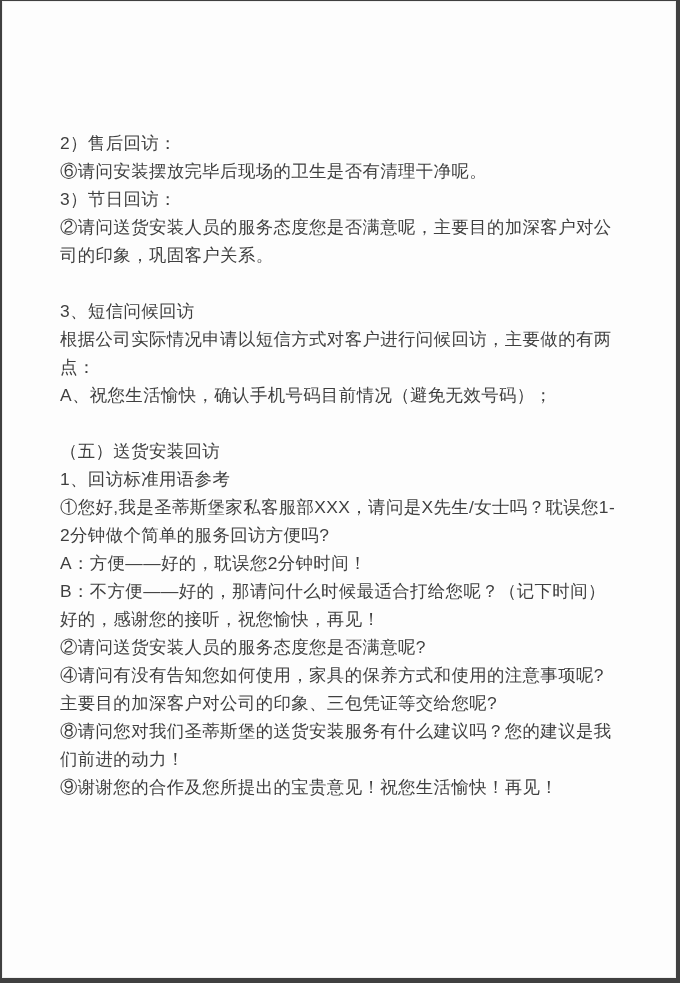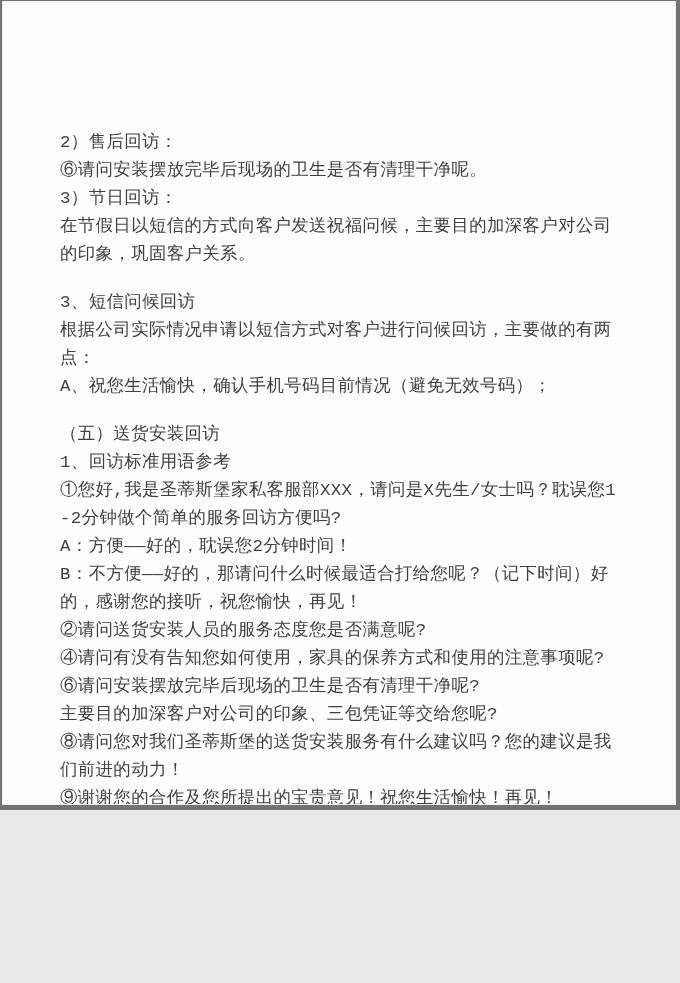--- a/index.html
+++ b/index.html
@@ -4,24 +4,23 @@
 <style>
   html, body {
     margin: 0;
     padding: 0;
     background: #e9e9e9;
     font-family: "Liberation Sans", sans-serif;
   }
   .viewport {
     position: relative;
     width: 680px;
-    height: 810px;
-    background: #737373;
+    height: 983px;
+    background: #404040;
     overflow: hidden;
-    font-family: Liberation Mono, monospace;
   }
   .page {
     position: absolute;
     top: 1px;
     left: 2px;
     right: 4px;
     bottom: 5px;
     background: #fdfdfd;
     border: 1px solid rgba(0,0,0,0.05);
     box-sizing: border-box;
@@ -35,42 +34,41 @@
     letter-spacing: 0.4px;
     text-align: left;
   }
   .content p {
     margin: 0;
     padding: 0;
     word-break: break-all;
     overflow-wrap: break-word;
   }
   .content p.gap {
-    margin-top: 20px;
+    margin-top: 28px;
   }
 </style>
 </head>
 <body>
 
 <div class="viewport">
   <div class="page">
     <div class="content" id="document-content">
         <p>2）售后回访：</p>
         <p>⑥请问安装摆放完毕后现场的卫生是否有清理干净呢。</p>
         <p>3）节日回访：</p>
-        <p>在节假日以短信的方式向客户发送祝福问候，主要目的加深客户对公司的印象，巩固客户关系。</p>
+        <p>②请问送货安装人员的服务态度您是否满意呢，主要目的加深客户对公司的印象，巩固客户关系。</p>
         <p class="gap">3、短信问候回访</p>
         <p>根据公司实际情况申请以短信方式对客户进行问候回访，主要做的有两点：</p>
         <p>A、祝您生活愉快，确认手机号码目前情况（避免无效号码）；</p>
         <p class="gap">（五）送货安装回访</p>
         <p>1、回访标准用语参考</p>
         <p>①您好,我是圣蒂斯堡家私客服部XXX，请问是X先生/女士吗？耽误您1-2分钟做个简单的服务回访方便吗?</p>
         <p>A：方便——好的，耽误您2分钟时间！</p>
         <p>B：不方便——好的，那请问什么时候最适合打给您呢？（记下时间）好的，感谢您的接听，祝您愉快，再见！</p>
         <p>②请问送货安装人员的服务态度您是否满意呢?</p>
         <p>④请问有没有告知您如何使用，家具的保养方式和使用的注意事项呢?</p>
-        <p>⑥请问安装摆放完毕后现场的卫生是否有清理干净呢?</p>
         <p>主要目的加深客户对公司的印象、三包凭证等交给您呢?</p>
         <p>⑧请问您对我们圣蒂斯堡的送货安装服务有什么建议吗？您的建议是我们前进的动力！</p>
         <p>⑨谢谢您的合作及您所提出的宝贵意见！祝您生活愉快！再见！</p>
       </div>
   </div>
 </div>
 
 </body></html>

